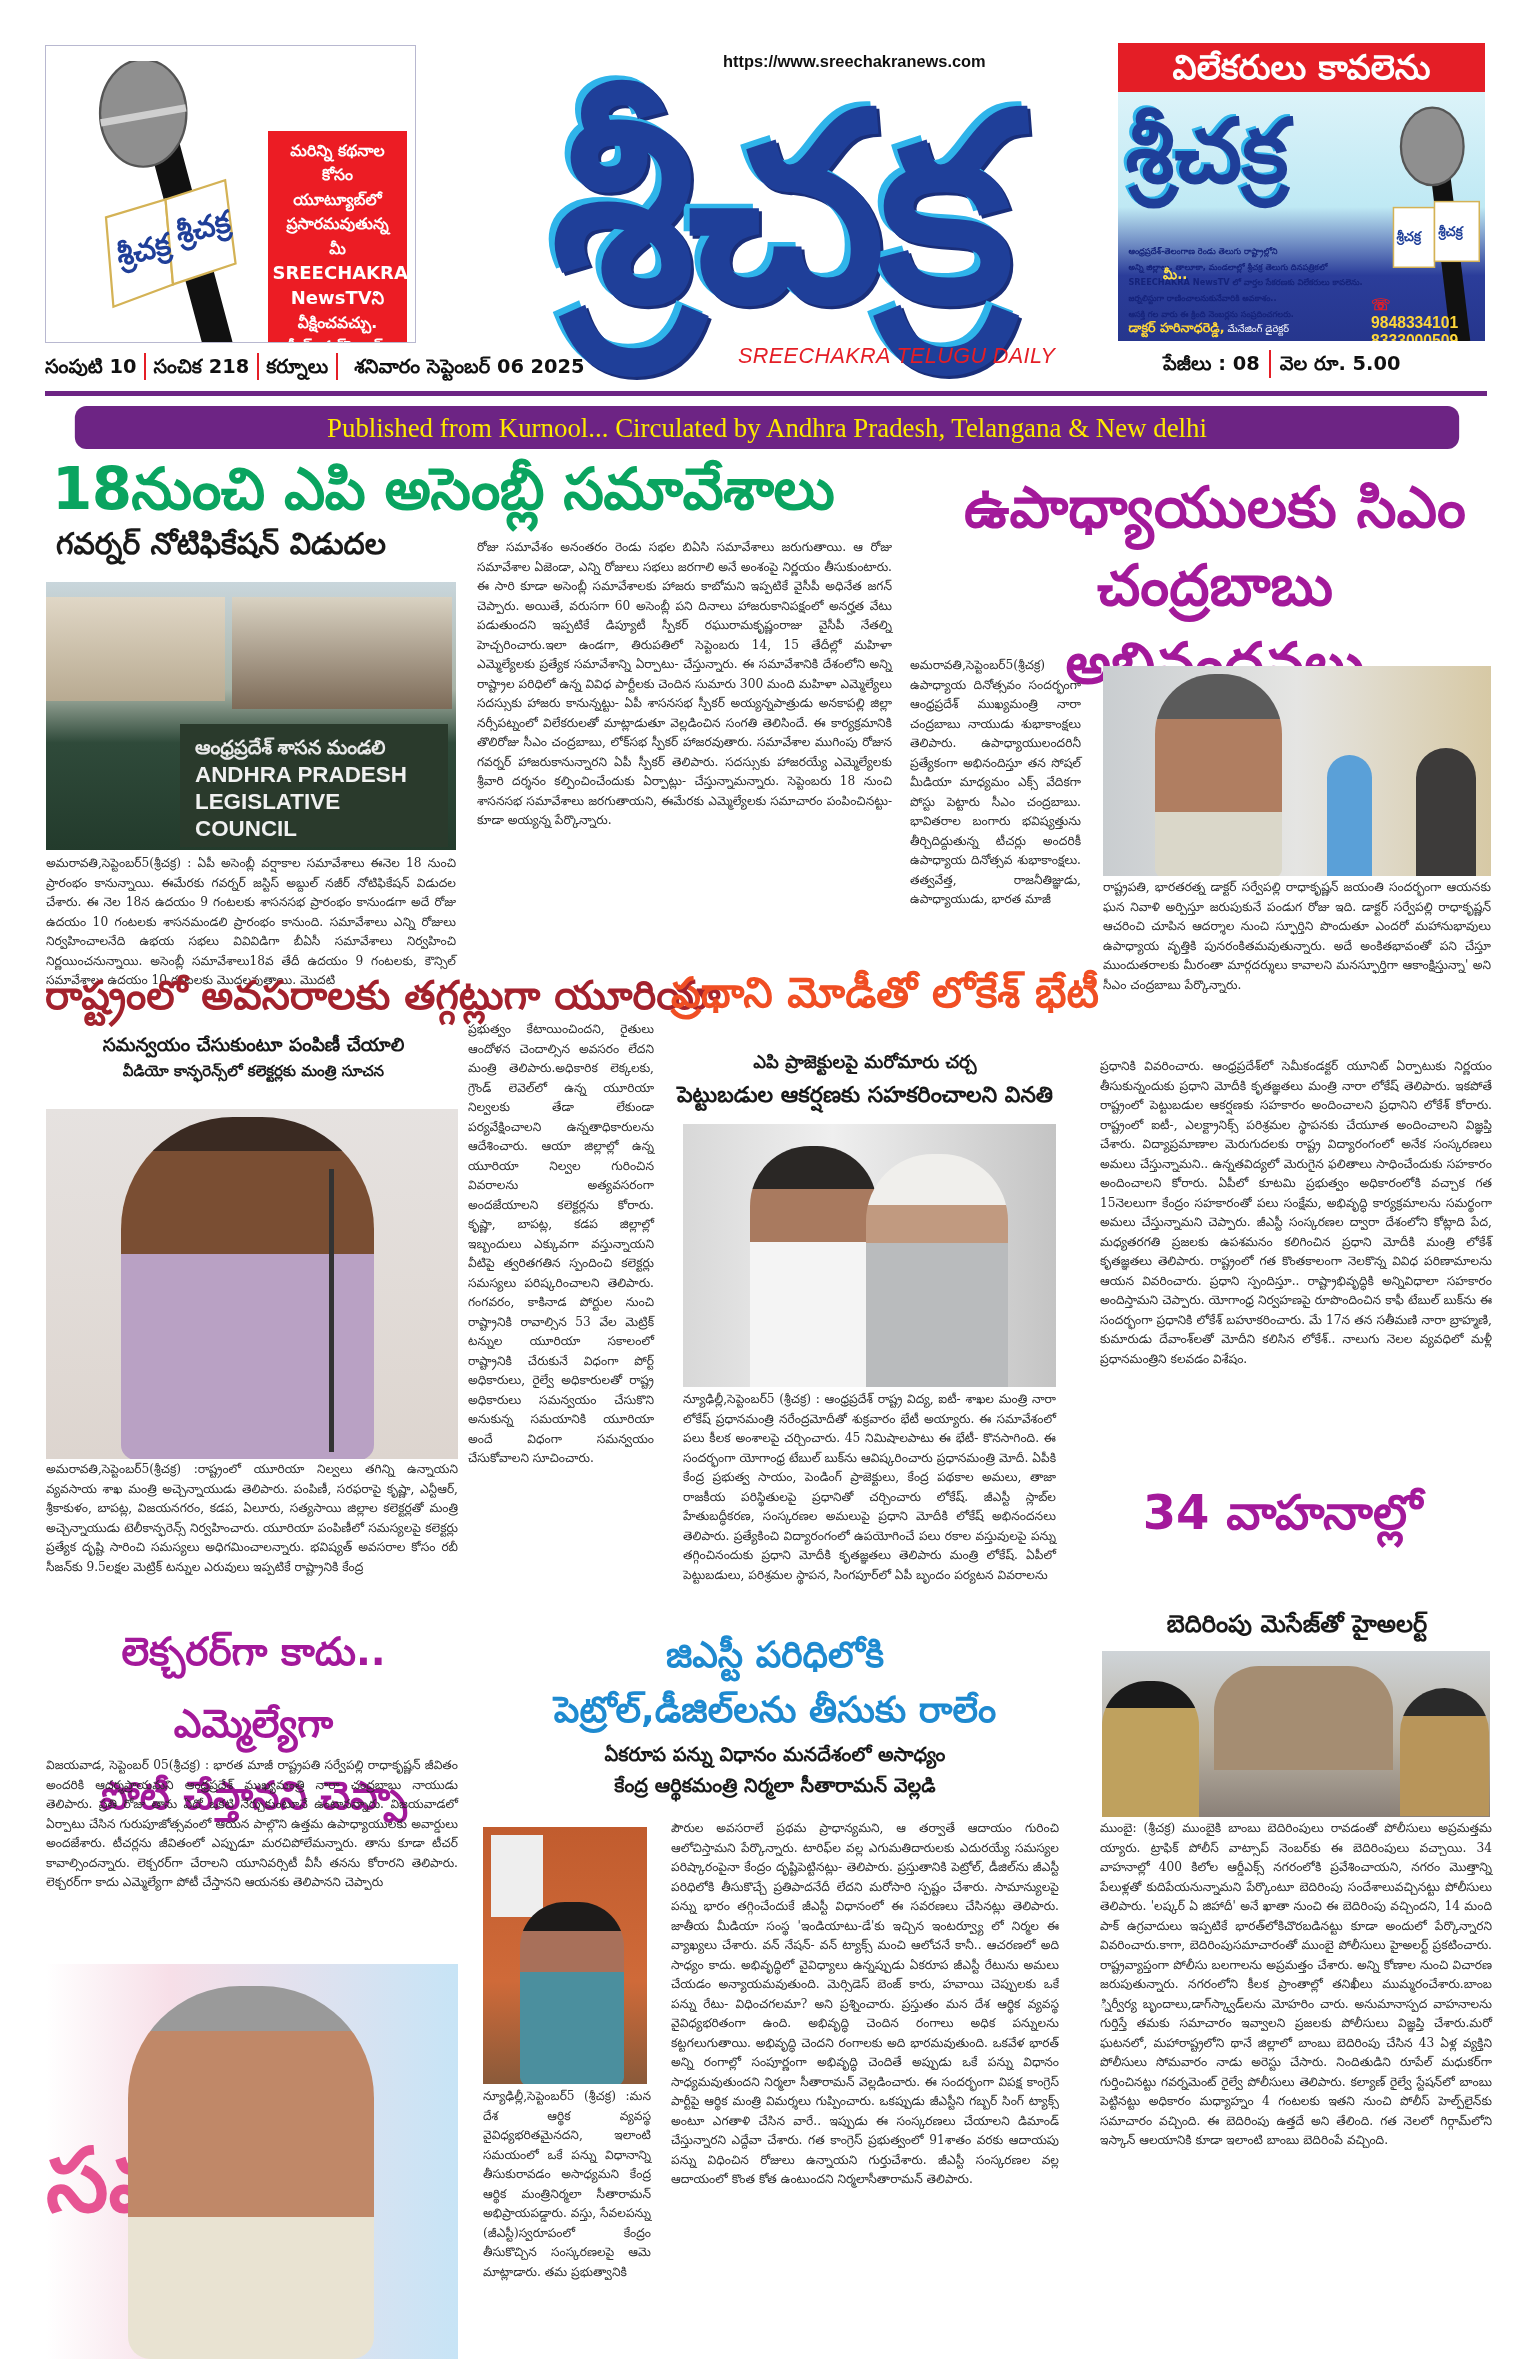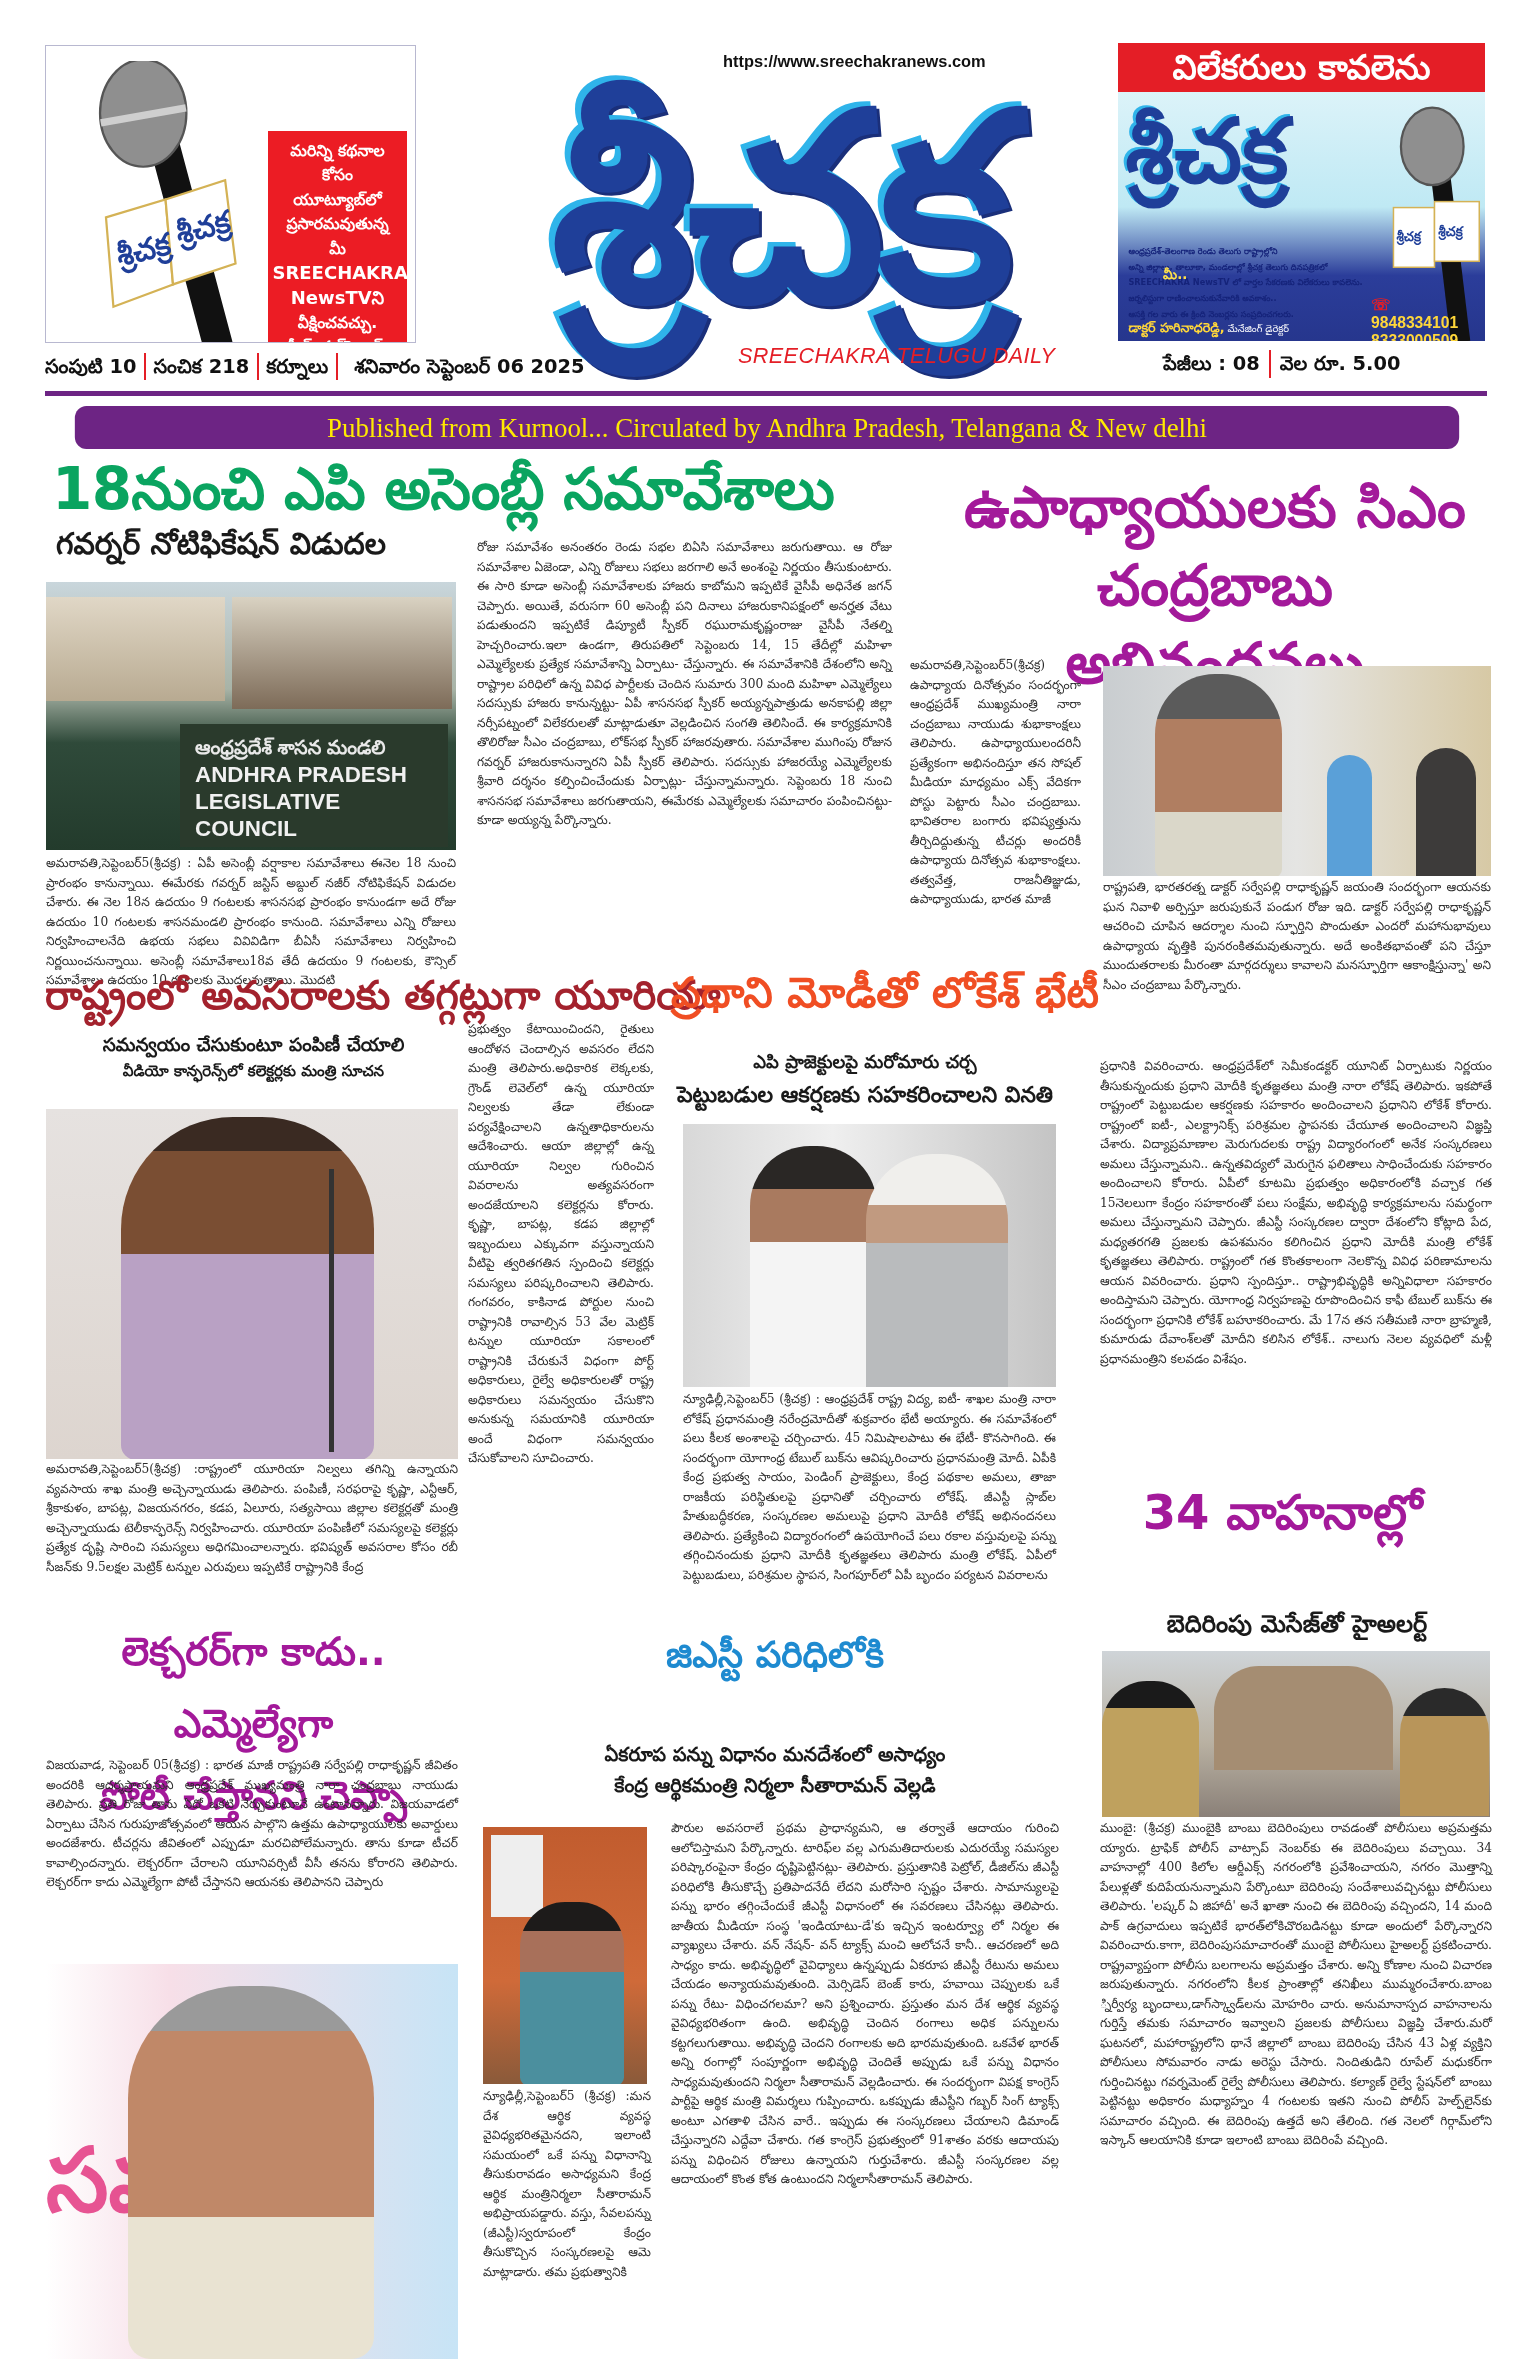--- a/index.html
+++ b/index.html
@@ -249,20 +249,21 @@
   <div>పోటీ చేస్తానని చెప్పా</div>
 </div>
 <div class="abs body story6a">విజయవాడ, సెప్టెంబర్ 05(శ్రీచక్ర) : భారత మాజీ రాష్ట్రపతి సర్వేపల్లి రాధాకృష్ణన్ జీవితం అందరికి ఆదర్శప్రాయమని ఆంధ్రప్రదేశ్ ముఖ్యమంత్రి నారా చంద్రబాబు నాయుడు తెలిపారు. ప్రతి రోజు తాను ఏదో ఒకటి నేర్చుకుంటూనే ఉంటానన్నారు. విజయవాడలో ఏర్పాటు చేసిన గురుపూజోత్సవంలో ఆయన పాల్గొని ఉత్తమ ఉపాధ్యాయులకు అవార్డులు అందజేశారు. టీచర్లను జీవితంలో ఎప్పుడూ మరచిపోలేమన్నారు. తాను కూడా టీచర్ కావాల్సిందన్నారు. లెక్చరర్‌గా చేరాలని యూనివర్సిటీ వీసీ తనను కోరారని తెలిపారు. లెక్చరర్‌గా కాదు ఎమ్మెల్యేగా పోటీ చేస్తానని ఆయనకు తెలిపానని చెప్పారు</div>
 <div class="abs photo story6-photo">
   <div class="pink">సమా</div>
   <div class="face"></div>
 </div>
 
 <div class="abs hl h7-blue">
   <div>జిఎస్టీ పరిధిలోకి</div>
+  <div>పెట్రోల్,డీజిల్‌లను తీసుకు రాలేం</div>
 </div>
 <div class="abs sub7a">ఏకరూప పన్ను విధానం మనదేశంలో అసాధ్యం</div>
 <div class="abs sub7b">కేంద్ర ఆర్థికమంత్రి నిర్మలా సీతారామన్ వెల్లడి</div>
 <div class="abs photo story7-photo">
   <div class="book"></div>
   <div class="woman"></div>
 </div>
 <div class="abs body story7a">న్యూఢిల్లీ,సెప్టెంబర్5 (శ్రీచక్ర) :మన దేశ ఆర్థిక వ్యవస్థ వైవిధ్యభరితమైనదని, ఇలాంటి సమయంలో ఒకే పన్ను విధానాన్ని తీసుకురావడం అసాధ్యమని కేంద్ర ఆర్థిక మంత్రినిర్మలా సీతారామన్ అభిప్రాయపడ్డారు. వస్తు, సేవలపన్ను (జీఎస్టీ)స్వరూపంలో కేంద్రం తీసుకొచ్చిన సంస్కరణలపై ఆమె మాట్లాడారు. తమ ప్రభుత్వానికి</div>
 <div class="abs body story7b">పౌరుల అవసరాలే ప్రథమ ప్రాధాన్యమని, ఆ తర్వాతే ఆదాయం గురించి ఆలోచిస్తామని పేర్కొన్నారు. టారిఫ్‌ల వల్ల ఎగుమతిదారులకు ఎదురయ్యే సమస్యల పరిష్కారంపైనా కేంద్రం దృష్టిపెట్టినట్లు- తెలిపారు. ప్రస్తుతానికి పెట్రోల్, డీజిల్‌ను జీఎస్టీ పరిధిలోకి తీసుకొచ్చే ప్రతిపాదనేదీ లేదని మరోసారి స్పష్టం చేశారు. సామాన్యులపై పన్ను భారం తగ్గించేందుకే జీఎస్టీ విధానంలో ఈ సవరణలు చేసినట్లు తెలిపారు. జాతీయ మీడియా సంస్థ 'ఇండియాటు-డే'కు ఇచ్చిన ఇంటర్వ్యూ లో నిర్మల ఈ వ్యాఖ్యలు చేశారు. వన్ నేషన్- వన్ ట్యాక్స్ మంచి ఆలోచనే కానీ.. ఆచరణలో అది సాధ్యం కాదు. అభివృద్ధిలో వైవిధ్యాలు ఉన్నప్పుడు ఏకరూప జీఎస్టీ రేటును అమలు చేయడం అన్యాయమవుతుంది. మెర్సిడెస్ బెంజ్ కారు, హవాయి చెప్పులకు ఒకే పన్ను రేటు- విధించగలమా? అని ప్రశ్నించారు. ప్రస్తుతం మన దేశ ఆర్థిక వ్యవస్థ వైవిధ్యభరితంగా ఉంది. అభివృద్ధి చెందిన రంగాలు అధిక పన్నులను కట్టగలుగుతాయి. అభివృద్ధి చెందని రంగాలకు అది భారమవుతుంది. ఒకవేళ భారత్ అన్ని రంగాల్లో సంపూర్ణంగా అభివృద్ధి చెందితే అప్పుడు ఒకే పన్ను విధానం సాధ్యమవుతుందని నిర్మలా సీతారామన్ వెల్లడించారు. ఈ సందర్భంగా విపక్ష కాంగ్రెస్ పార్టీపై ఆర్థిక మంత్రి విమర్శలు గుప్పించారు. ఒకప్పుడు జీఎస్టీని గబ్బర్ సింగ్ ట్యాక్స్ అంటూ ఎగతాళి చేసిన వారే.. ఇప్పుడు ఈ సంస్కరణలు చేయాలని డిమాండ్ చేస్తున్నారని ఎద్దేవా చేశారు. గత కాంగ్రెస్ ప్రభుత్వంలో 91శాతం వరకు ఆదాయపు పన్ను విధించిన రోజులు ఉన్నాయని గుర్తుచేశారు. జీఎస్టీ సంస్కరణల వల్ల ఆదాయంలో కొంత కోత ఉంటుందని నిర్మలాసీతారామన్ తెలిపారు.</div>
 

